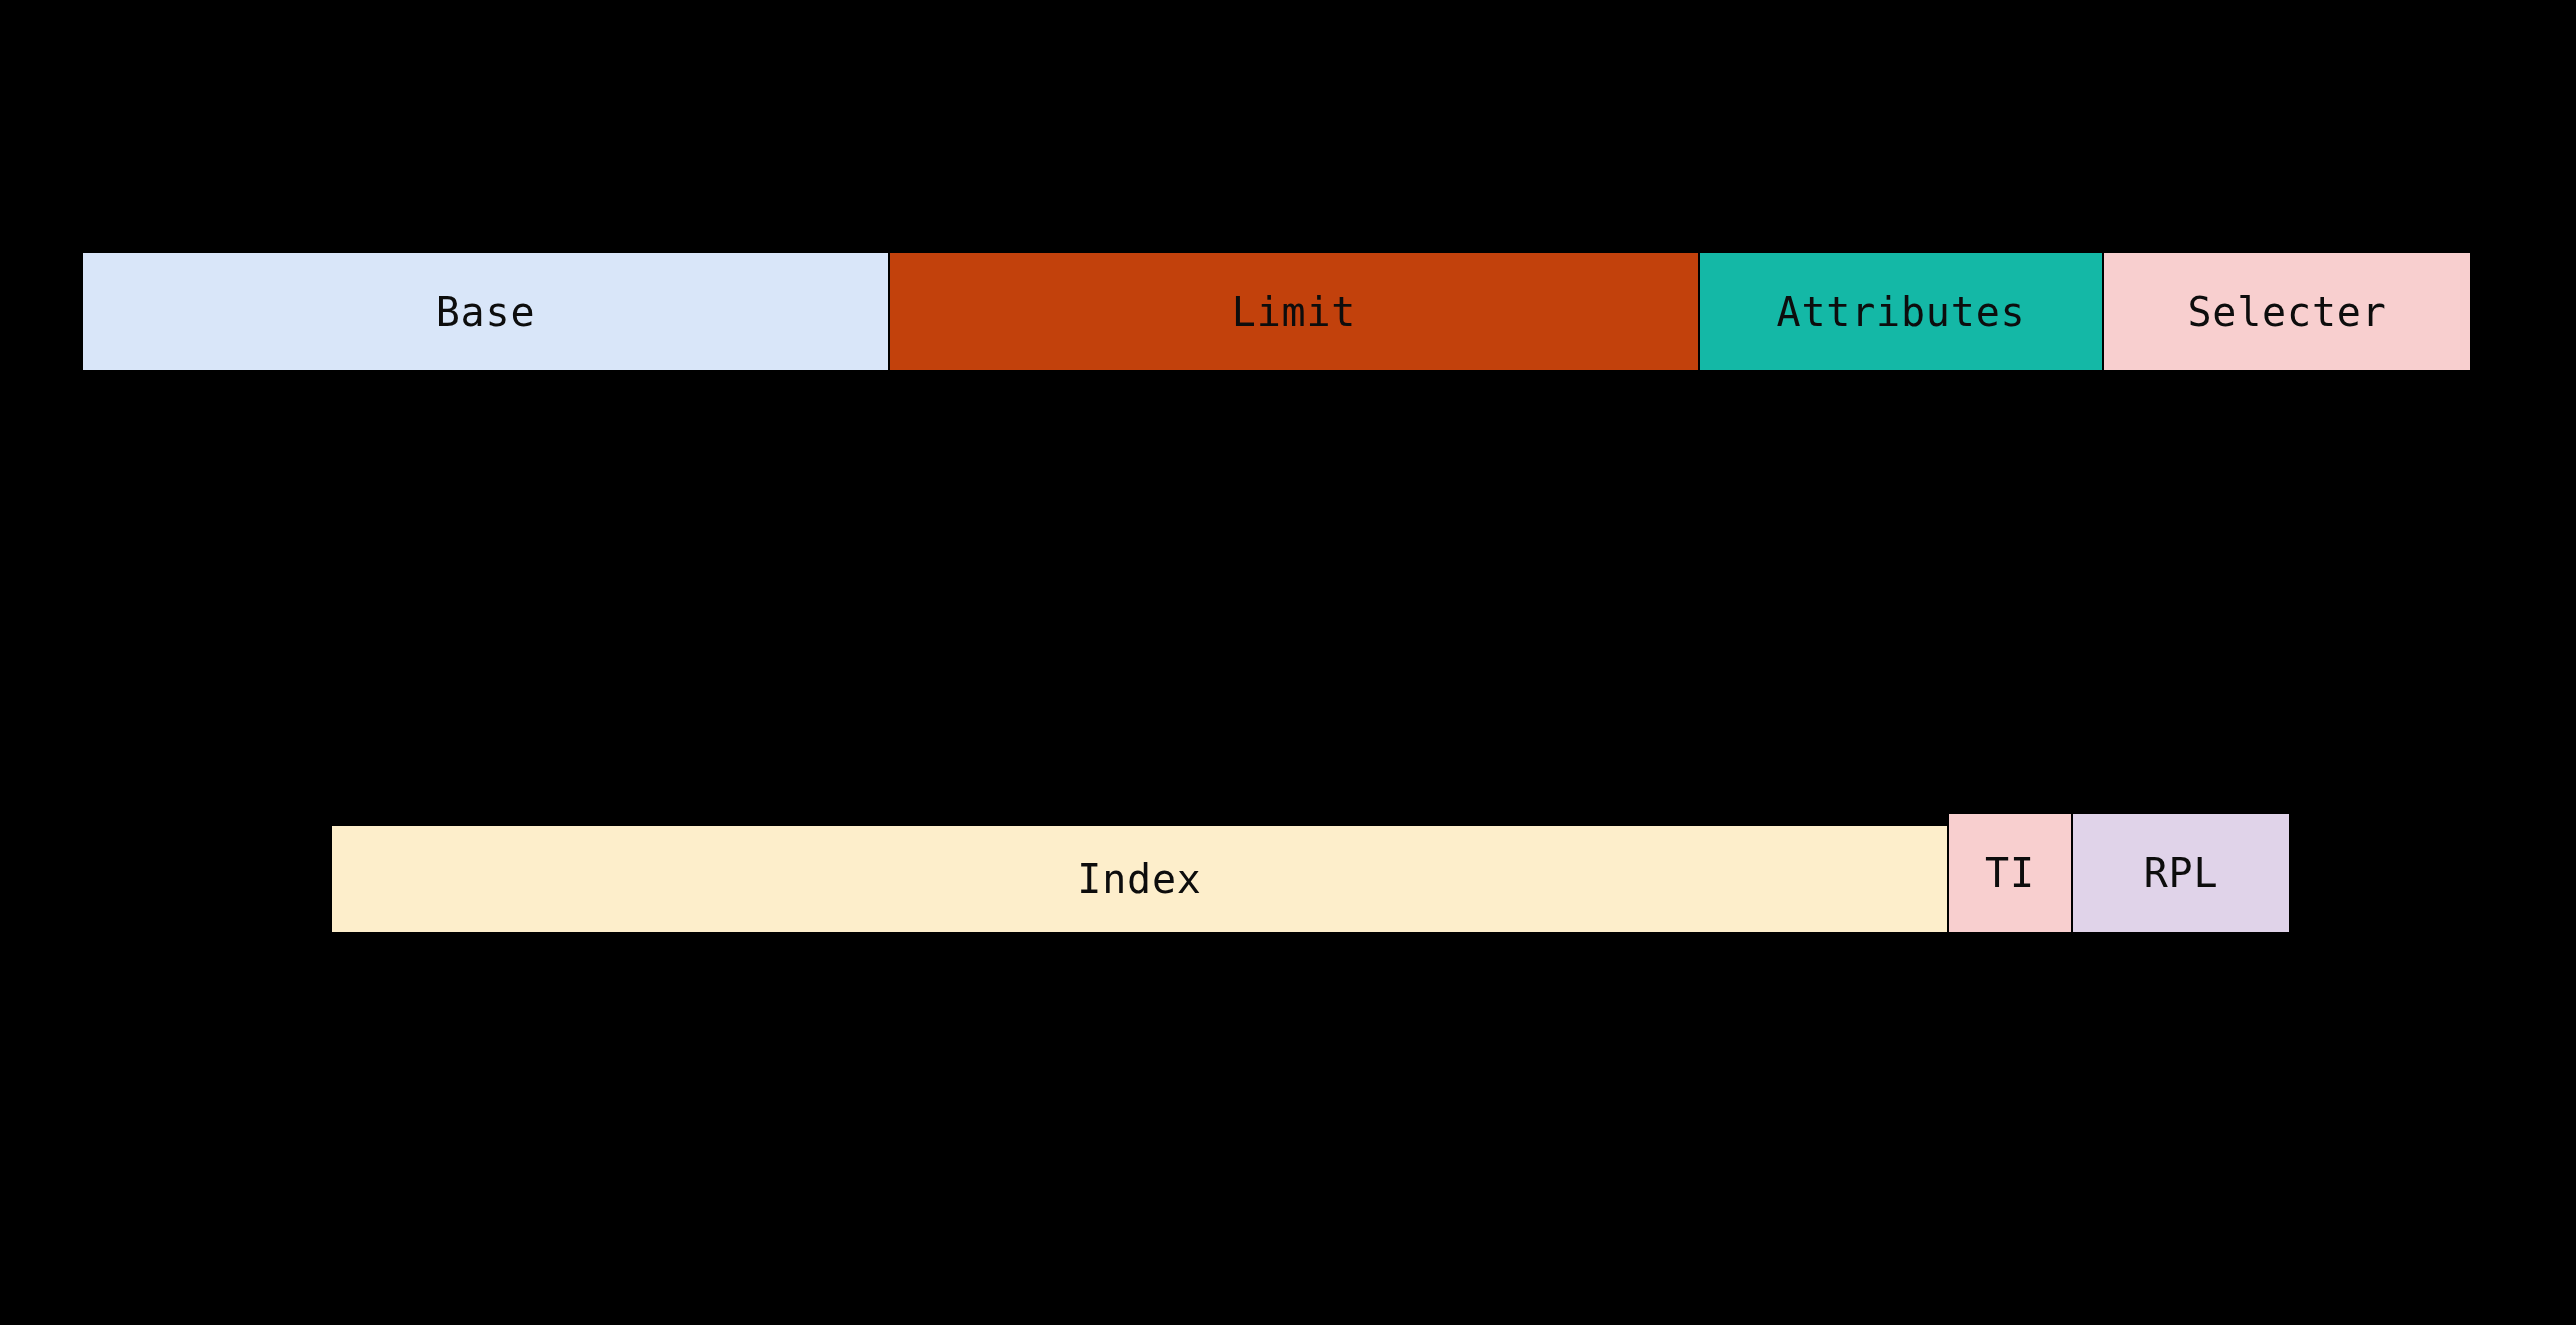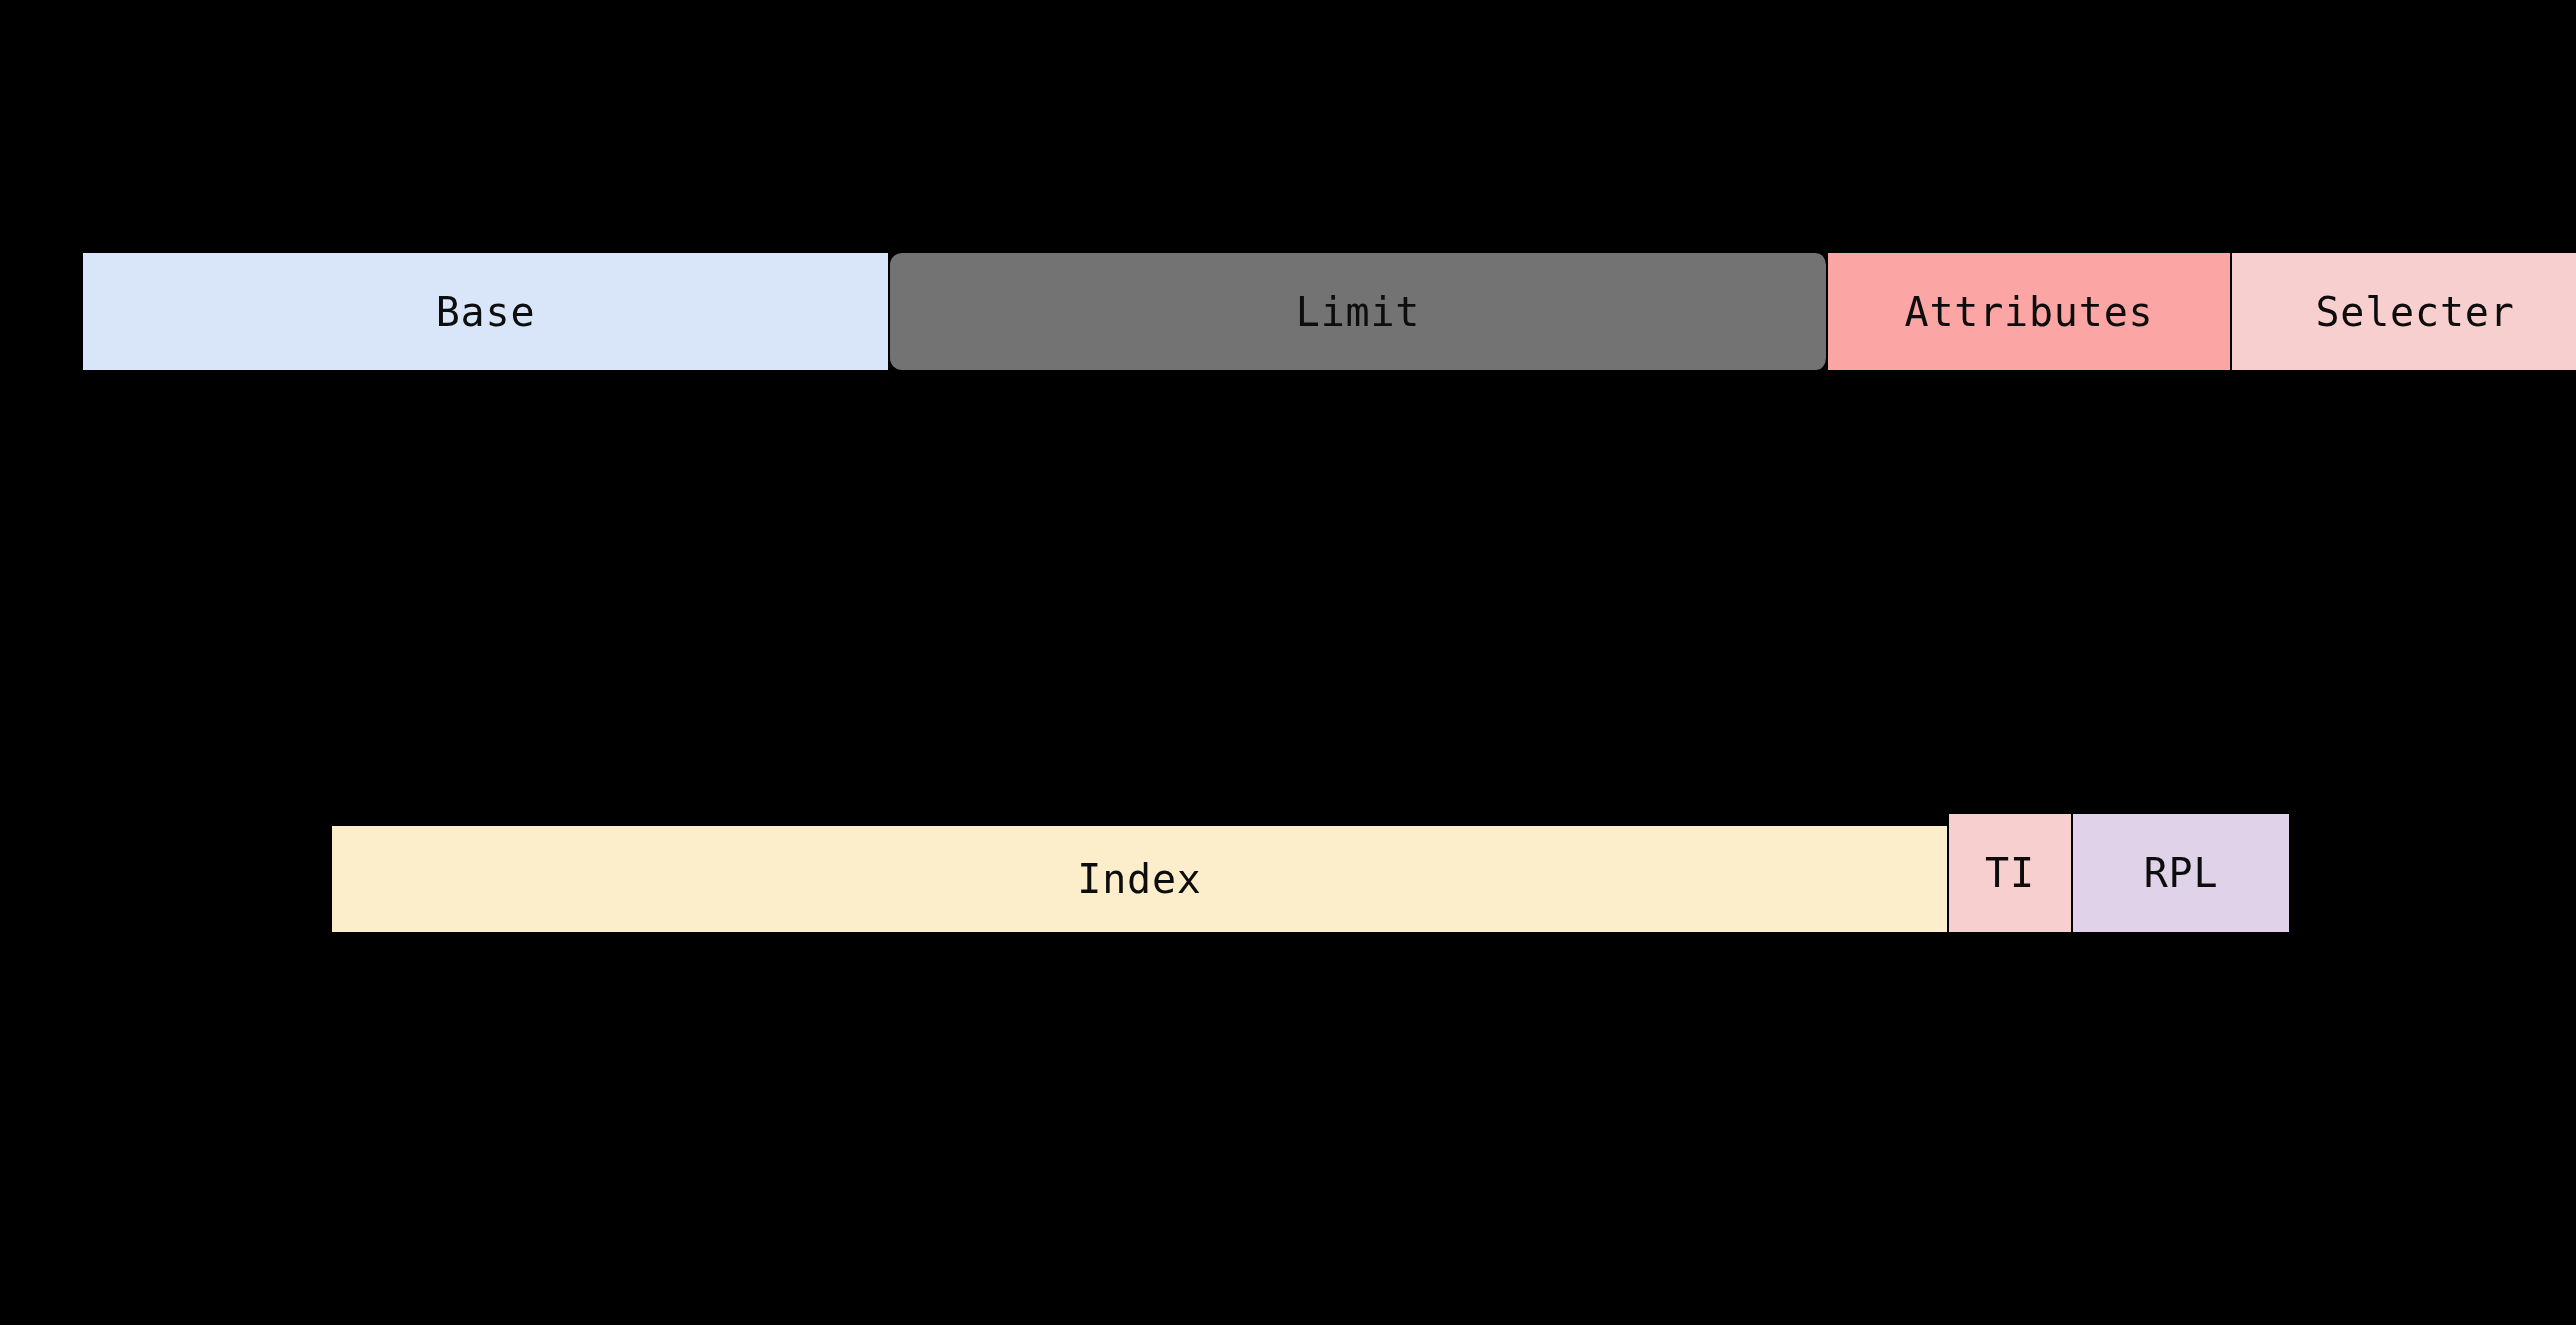--- a/index.html
+++ b/index.html
@@ -54,22 +54,22 @@
   }
 
   
   #descriptor-bar {
     left: 81px;
     top: 251px;
     width: 2425px;
     height: 121px;
   }
   #descriptor-bar .seg-base       { width: 807px; background: #d9e6f9; }
-  #descriptor-bar .seg-limit      { width: 938px; background: #737373; border-radius: 12px; }
-  #descriptor-bar .seg-attributes { width:  404px; background: #fca5a5; }
+  #descriptor-bar .seg-limit      { width: 810px; background: #c2410c; }
+  #descriptor-bar .seg-attributes { width:  404px; background: #14b8a6; }
   #descriptor-bar .seg-selecter   { width:  366px; background: #f8cfcf; }
 
   
   #selector-bar {
     left: 330px;
     top: 812px;
     width: 1988px;
     height: 122px;
   }
   #selector-bar .seg-index { width: 1617px; background: #fdeecb; margin-top: 12px; }

